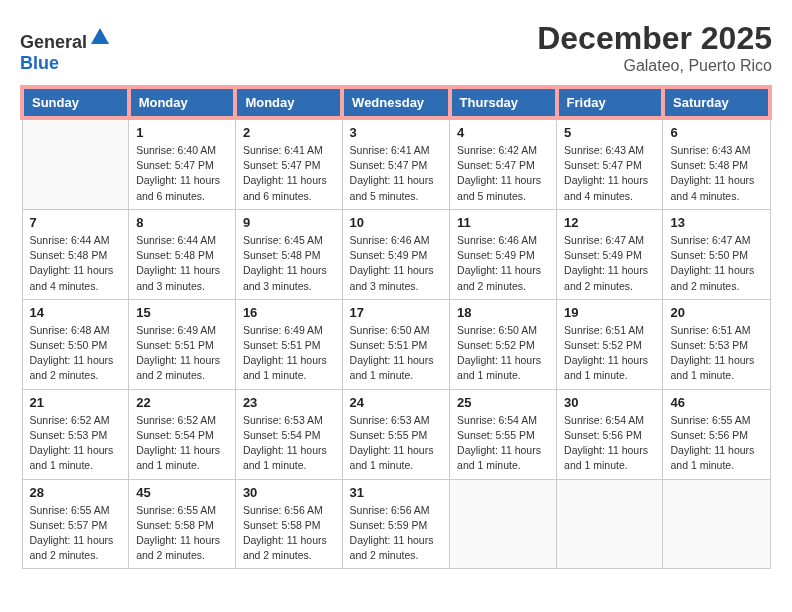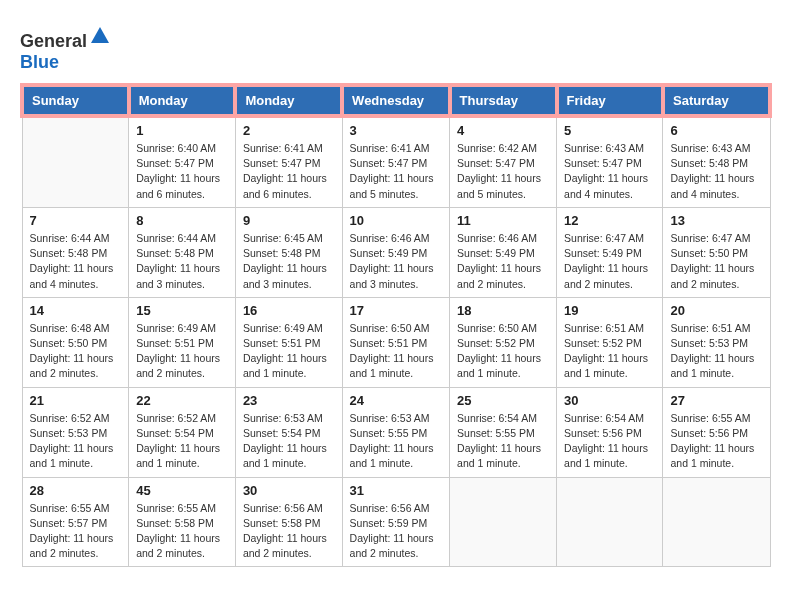--- a/index.html
+++ b/index.html
@@ -93,20 +93,24 @@
 <div class="header">
   <div class="logo">
     <div>
       <span class="logo-text-general">General</span><svg class="logo-icon" viewBox="0 0 22 22" xmlns="http://www.w3.org/2000/svg">
         <polygon points="11,2 20,18 2,18" fill="#1a6bbf"></polygon>
       </svg>
       <br>
       <span class="logo-text-blue">Blue</span>
     </div>
   </div>
+  <div class="title-block">
+    <div class="month-title">December 2025</div>
+    <div class="location">Galateo, Puerto Rico</div>
+  </div>
 </div>
 
 <table class="calendar">
   <thead>
     <tr>
     <th>Sunday</th>
         <th>Monday</th>
         <th>Monday</th>
         <th>Wednesday</th>
         <th>Thursday</th>
@@ -221,21 +225,21 @@
         </td>
         <td>
           <div class="day-num">25</div>
           <div class="day-info">Sunrise: 6:54 AM<br>Sunset: 5:55 PM<br>Daylight: 11 hours<br>and 1 minute.</div>
         </td>
         <td>
           <div class="day-num">30</div>
           <div class="day-info">Sunrise: 6:54 AM<br>Sunset: 5:56 PM<br>Daylight: 11 hours<br>and 1 minute.</div>
         </td>
         <td>
-          <div class="day-num">27</div>
+          <div class="day-num">46</div>
           <div class="day-info">Sunrise: 6:55 AM<br>Sunset: 5:56 PM<br>Daylight: 11 hours<br>and 1 minute.</div>
         </td>
       </tr>
       <tr>
         <td>
           <div class="day-num">28</div>
           <div class="day-info">Sunrise: 6:55 AM<br>Sunset: 5:57 PM<br>Daylight: 11 hours<br>and 2 minutes.</div>
         </td>
         <td>
           <div class="day-num">45</div>

